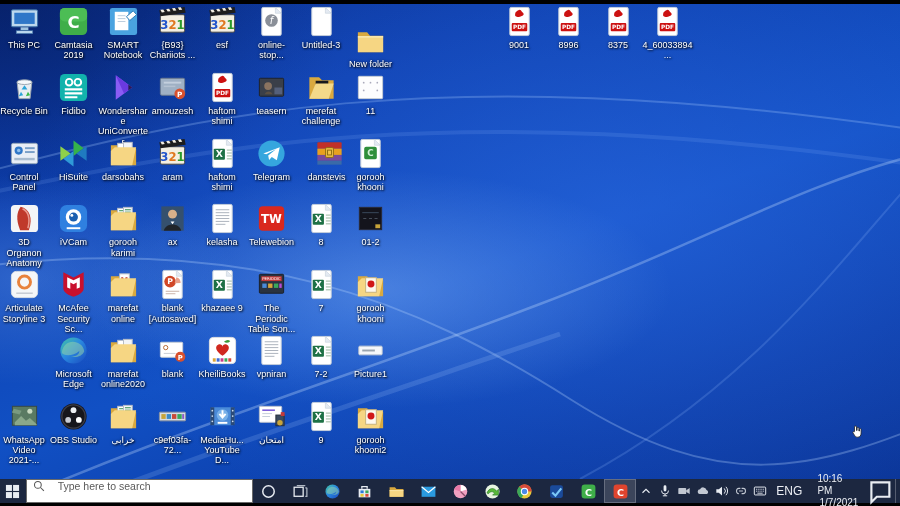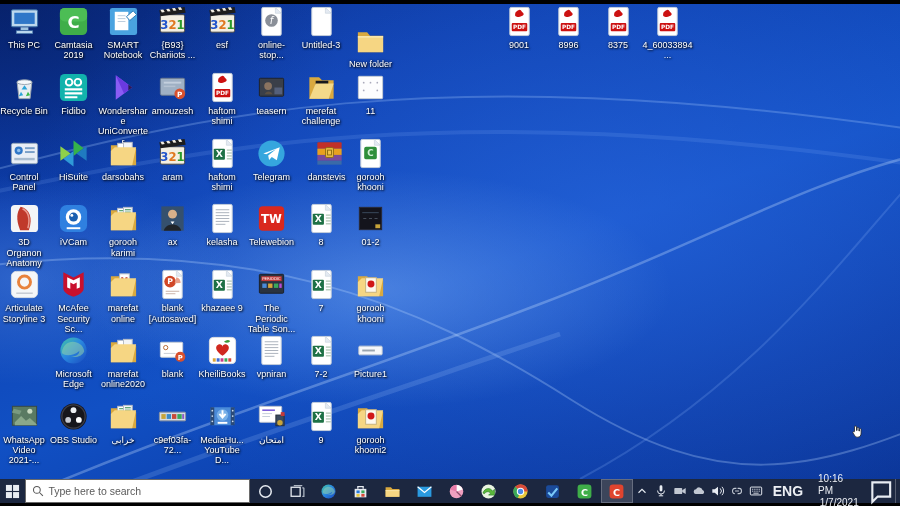--- a/index.html
+++ b/index.html
@@ -15,30 +15,30 @@
       linear-gradient(160deg,#0a2f8e 0%,#0d3fae 25%,#1150c4 55%,#0c3da8 80%,#0a3496 100%);}
   .streaks{position:absolute;left:0;top:0;width:900px;height:475px;}
   .icon-grid{position:absolute;left:0;top:4px;width:900px;height:475px;}
   .dcell{position:absolute;width:49px;display:flex;flex-direction:column;align-items:center;cursor:default;}
   .dcell svg{width:33px;height:33px;display:block;}
   .dlabel{margin-top:2px;font-size:9px;line-height:1.15;color:#fff;text-align:center;max-width:52px;
           text-shadow:1px 1px 2px rgba(0,0,0,.95),0 0 3px rgba(0,0,0,.6);word-wrap:break-word;}
   .taskbar{position:absolute;left:0;top:479px;width:900px;height:24px;background:#1c2740;
            display:flex;align-items:stretch;}
   .tb-start{width:26px;display:flex;align-items:center;justify-content:center;}
-  .tb-search{width:230px;background:#fff;border:1px solid #6a6a6a;display:flex;align-items:center;
-             padding:0 6px;gap:4px;}
+  .tb-search{width:230px;background:#fff;border:1px solid #6a6a6a;display:flex;
+             padding:0 6px;gap:13px;}
   .tb-search span{font-size:10.5px;color:#5a5a5a;white-space:nowrap;}
   .tb-btn{width:32px;display:flex;align-items:center;justify-content:center;}
   .tb-btn.active{background:rgba(255,255,255,.14);box-shadow:inset 0 0 0 1px rgba(255,255,255,.22);}
   .tb-btn svg{width:17px;height:17px;}
   .tray{margin-left:auto;display:flex;align-items:stretch;}
   .tray-ico{width:19px;display:flex;align-items:center;justify-content:center;}
   .tray-ico svg{width:14px;height:14px;}
-  .tb-lang{display:flex;align-items:center;padding:0 7px;color:#eceff4;font-size:14px;font-weight:bold;}
+  .tb-lang{display:flex;align-items:center;padding:0 7px;color:#eceff4;font-size:12px;}
   .tb-clock{display:flex;flex-direction:column;justify-content:center;align-items:flex-end;
             padding:0 8px;color:#eceff4;font-size:10px;line-height:1.2;}
   .tb-action{width:30px;display:flex;align-items:center;justify-content:center;}
   .tb-showdesk{width:5px;border-left:1px solid rgba(255,255,255,.25);}
   .cursor{position:absolute;z-index:50;}
 </style>
 </head>
 <body>
 
 <div class="screen">

